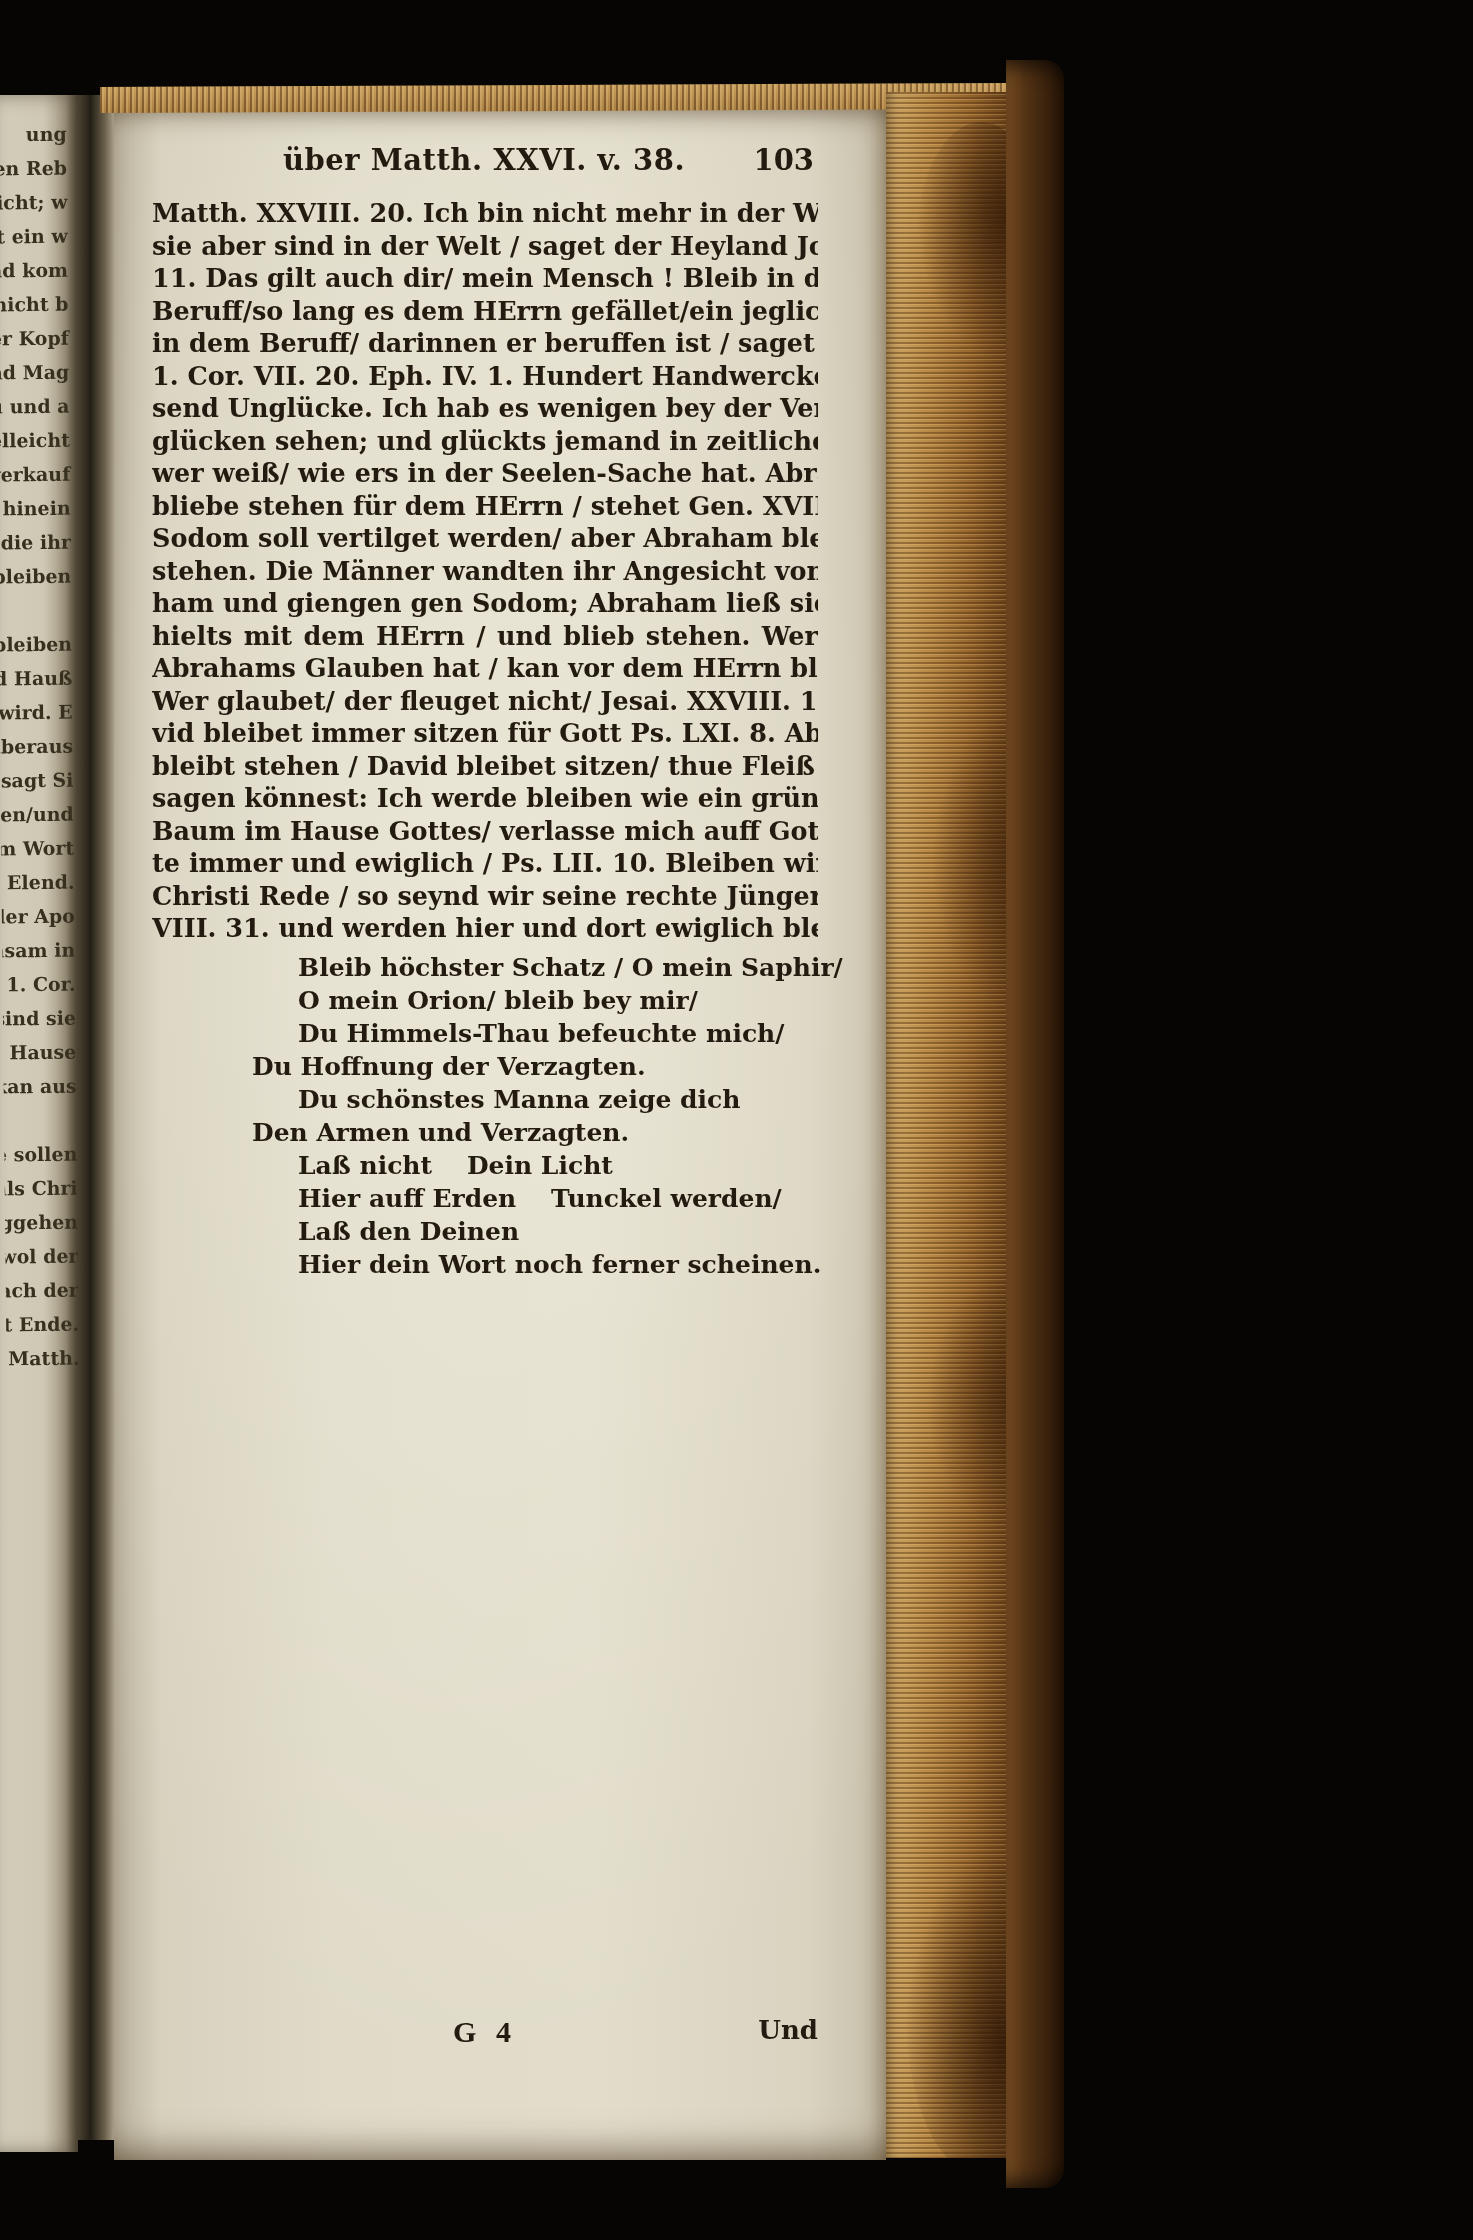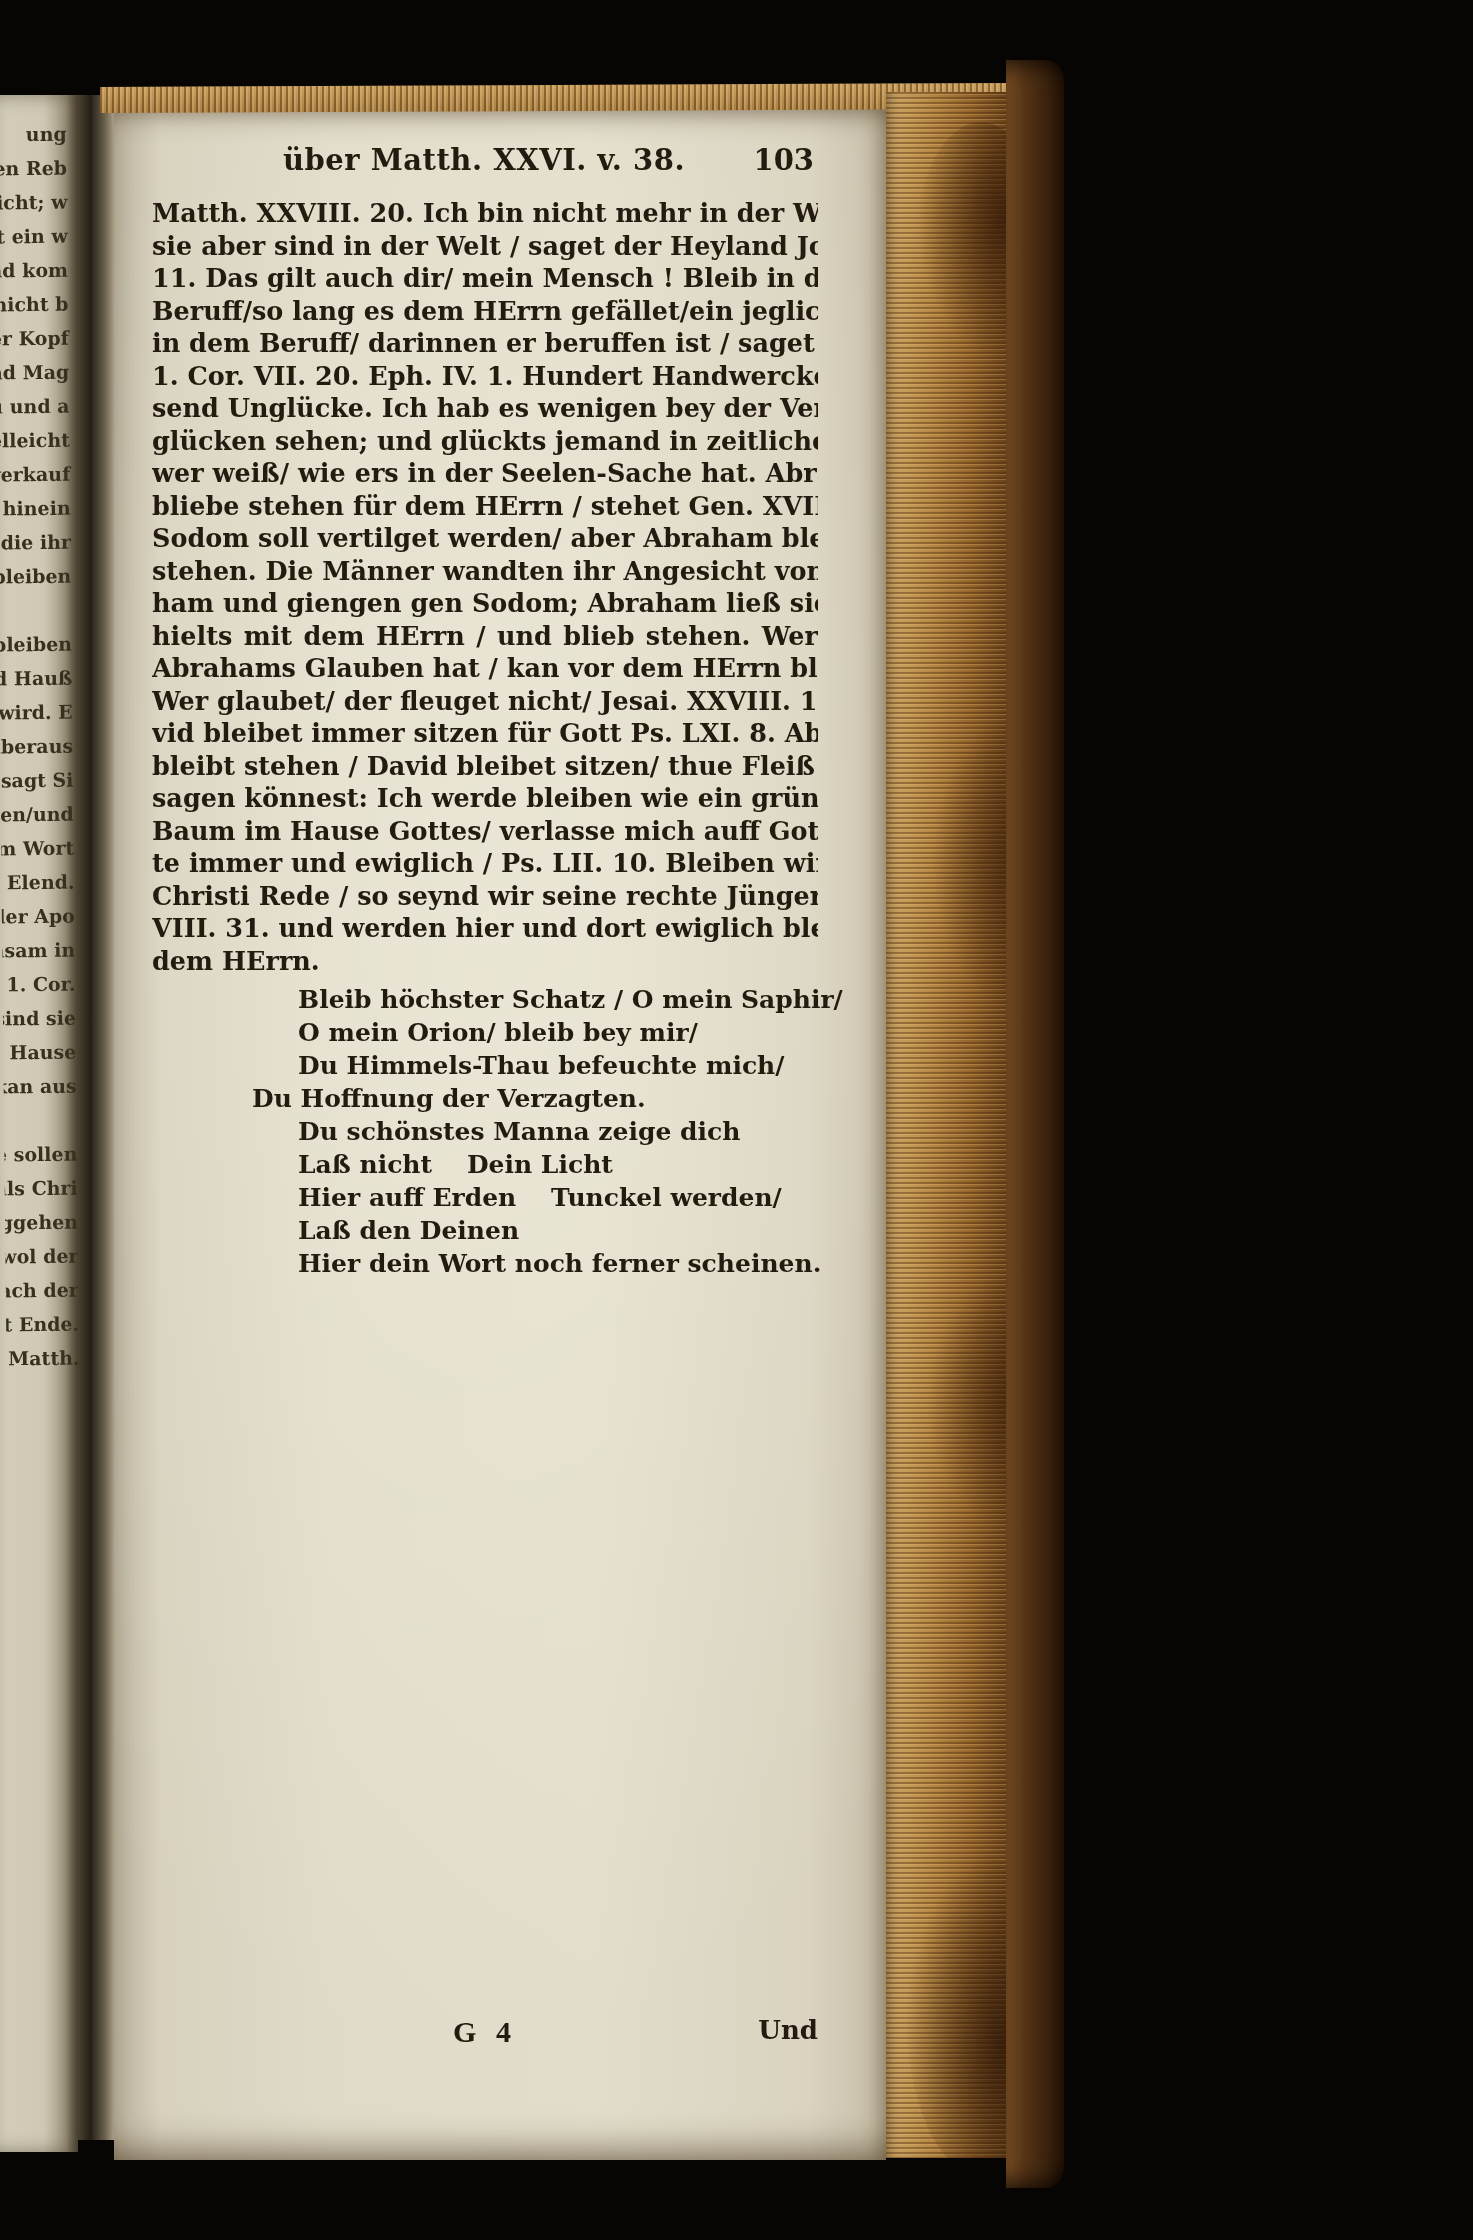--- a/index.html
+++ b/index.html
@@ -224,29 +224,29 @@
           <div class="bline"><span>hielts mit dem HErrn / und blieb stehen. Wer</span></div>
           <div class="bline"><span>Abrahams Glauben hat / kan vor dem HErrn bleiben;</span></div>
           <div class="bline"><span>Wer glaubet/ der fleuget nicht/ Jesai. XXVIII. 16. Da-</span></div>
           <div class="bline"><span>vid bleibet immer sitzen für Gott Ps. LXI. 8. Abraham</span></div>
           <div class="bline"><span>bleibt stehen / David bleibet sitzen/ thue Fleiß / daß du auch</span></div>
           <div class="bline"><span>sagen könnest: Ich werde bleiben wie ein grüner Oel-</span></div>
           <div class="bline"><span>Baum im Hause Gottes/ verlasse mich auff Gottes Gü-</span></div>
           <div class="bline"><span>te immer und ewiglich / Ps. LII. 10. Bleiben wir an</span></div>
           <div class="bline"><span>Christi Rede / so seynd wir seine rechte Jünger /  Joan.</span></div>
           <div class="bline"><span>VIII. 31. und werden hier und dort ewiglich bleiben bey</span></div>
-          <div class="bline"><span>dem HErrn.</span></div>
         </div>
 
       <div class="poem">
           <div class="pline indent-2"><span>Bleib höchster Schatz / O mein Saphir/</span></div>
           <div class="pline indent-2"><span>O mein Orion/ bleib bey mir/</span></div>
           <div class="pline indent-2"><span>Du Himmels-Thau befeuchte mich/</span></div>
           <div class="pline indent-1"><span>Du Hoffnung der Verzagten.</span></div>
           <div class="pline indent-2"><span>Du schönstes Manna zeige dich</span></div>
+          <div class="pline indent-1"><span>Den Armen und Verzagten.</span></div>
           <div class="pline indent-2"><span>Laß nicht    Dein Licht</span></div>
           <div class="pline indent-2"><span>Hier auff Erden    Tunckel werden/</span></div>
           <div class="pline indent-2"><span>Laß den Deinen</span></div>
           <div class="pline indent-2"><span>Hier dein Wort noch ferner scheinen.</span></div>
         </div>
 
       <div class="footer">
         <span class="sig">G 4</span>
         <span class="catchword">Und</span>
       </div>

